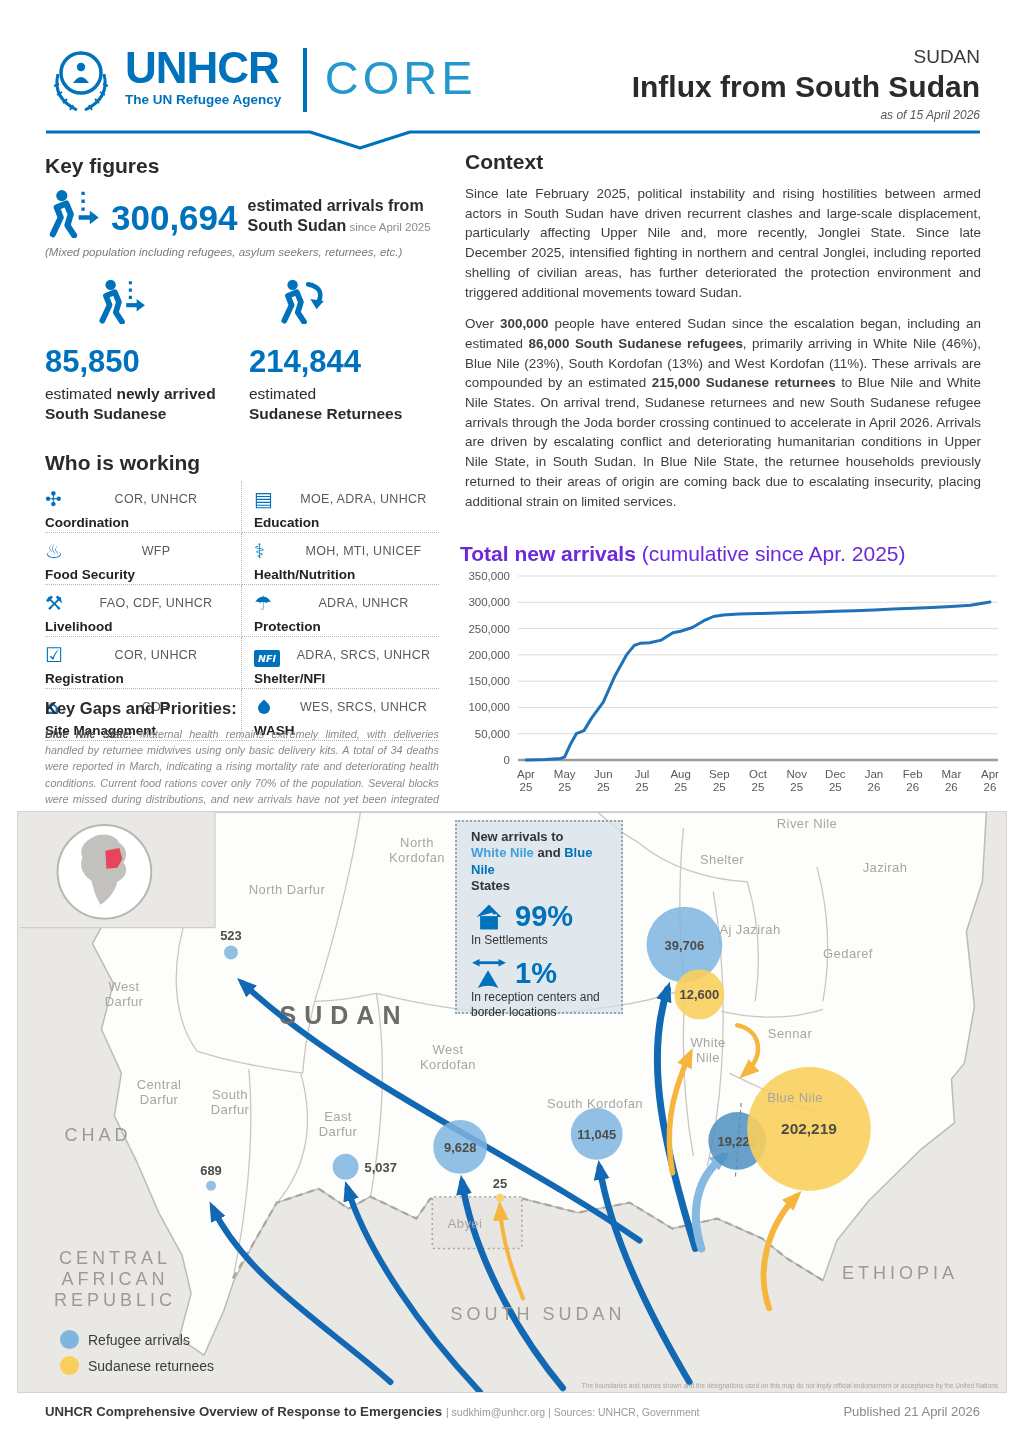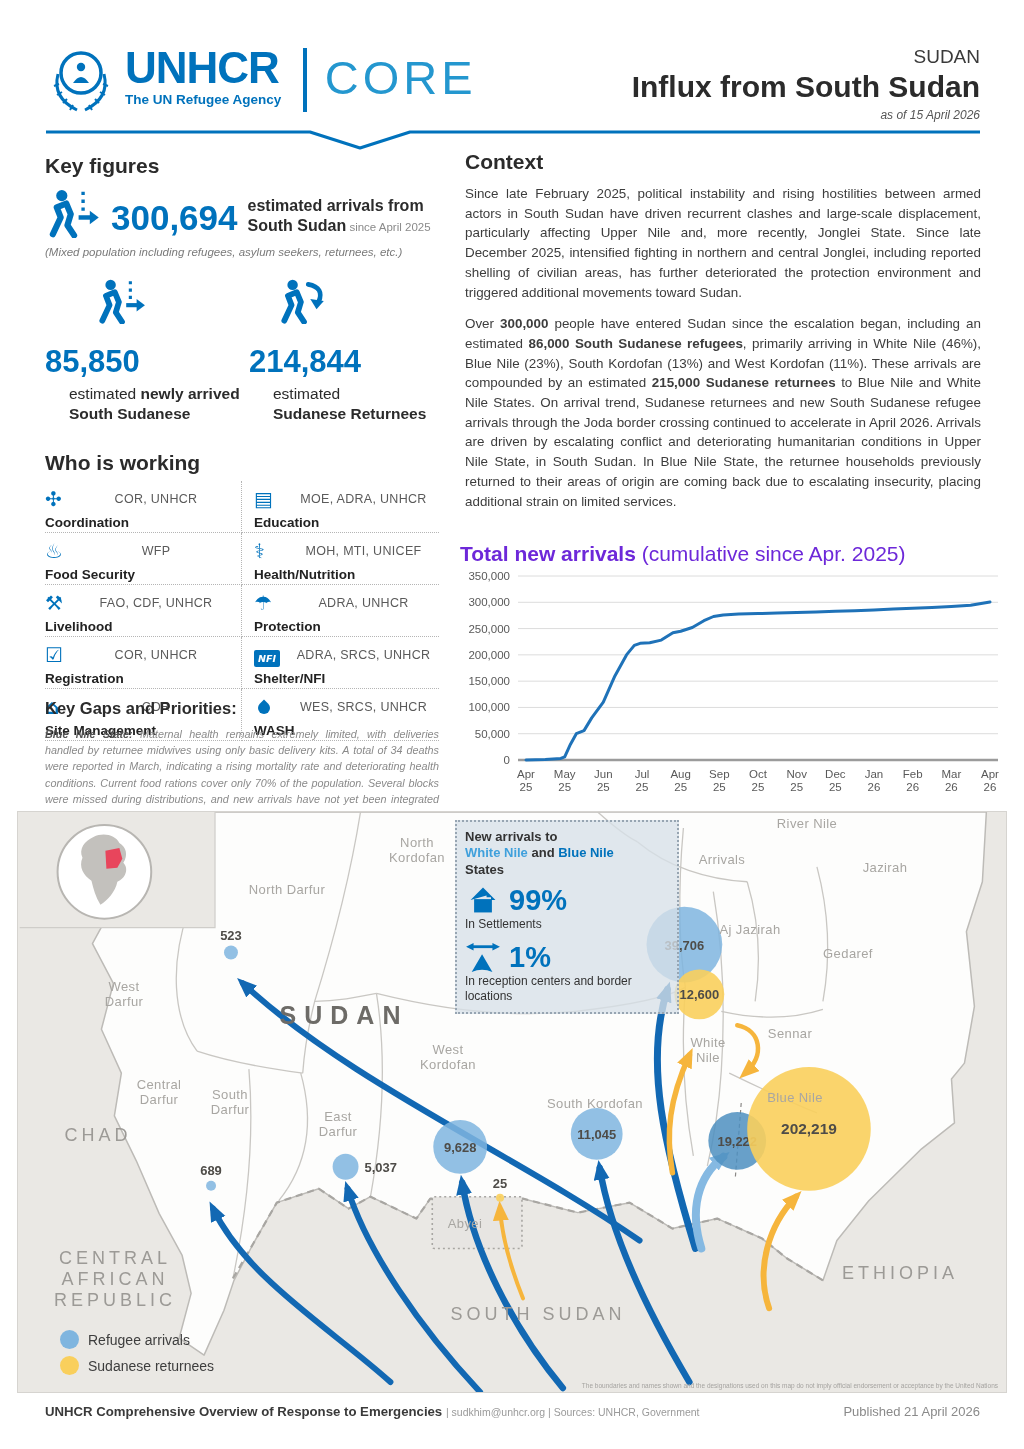--- a/index.html
+++ b/index.html
@@ -19,21 +19,21 @@
   
   h2.sec{font-size:21px;font-weight:bold;color:#2b2b2b;margin:0 0 10px 0;}
   .bigfig{display:flex;align-items:center;gap:10px;}
   .bigfig .val{font-size:35px;font-weight:bold;color:#0072BC;line-height:1.05;margin-top:10px;}
   .bigfig .lbl{font-size:16px;font-weight:bold;color:#2b2b2b;line-height:1.25;margin-top:6px;width:190px;}
   .bigfig .lbl .gray{font-weight:normal;font-size:11.5px;color:#8a8a8a;}
   .note{font-style:italic;font-size:11.5px;color:#7a7a7a;margin-top:8px;}
   .stats{display:flex;margin-top:20px;}
   .stat{width:212px;}
   .stat .val{font-size:31px;font-weight:bold;color:#0072BC;margin-top:16px;}
-  .stat .lbl{font-size:15.5px;color:#2b2b2b;line-height:1.3;margin-top:4px;white-space:pre-line;margin-left:24px;}
+  .stat .lbl{font-size:15.5px;color:#2b2b2b;line-height:1.3;margin-top:4px;white-space:pre-line;}
   .stat .lbl strong{font-weight:bold;}
 
   .who-grid{display:grid;grid-template-columns:1fr 1fr;width:394px;margin-top:2px;}
   .cell{height:52px;border-bottom:1px dotted #b5b5b5;padding-top:5px;box-sizing:border-box;}
   .cell.left{border-right:1px dotted #b5b5b5;padding-right:8px;}
   .cell.right{padding-left:12px;}
   .cell .top{display:flex;align-items:center;height:26px;}
   .cell .glyph{font-family:"DejaVu Sans",sans-serif;color:#0072BC;font-size:20px;font-weight:bold;width:34px;}
   .cell .partners{flex:1;text-align:center;font-size:12.5px;color:#5a5a5a;letter-spacing:.3px;}
   .cell .slabel{font-size:13.5px;font-weight:bold;color:#222;margin-top:3px;}
@@ -53,22 +53,22 @@
 
   
   .map{left:18px;top:812px;width:988px;height:580px;background:#EAE8E4;outline:1px solid #d6d4d0;}
   .map-svg{position:absolute;left:0;top:0;}
   .mlabel{position:absolute;transform:translate(-50%,-50%);line-height:1.18;pointer-events:none;}
   .mlabel.country{font-size:18px;letter-spacing:4px;color:#9c9a96;white-space:pre-line;text-align:center;}
   .mlabel.big{font-size:25px;letter-spacing:8px;color:#6d6b67;font-weight:600;}
   .mlabel.state{font-size:13px;color:#a8a6a2;white-space:pre-line;text-align:center;letter-spacing:.4px;}
   .bval{font-weight:bold;font-size:13px;fill:#4e4c48;font-family:"Liberation Sans",sans-serif;}
   .bval.xl{font-size:15.5px;}
-  .callout{position:absolute;left:437px;top:8px;width:224px;height:194px;box-sizing:border-box;
-           background:rgba(215,224,232,.78);border:2px dotted #97a5b2;padding:7px 8px;}
+  .callout{position:absolute;left:437px;top:8px;width:168px;height:194px;box-sizing:border-box;
+           background:rgba(215,224,232,.78);border:2px dotted #97a5b2;padding:7px 14px;}
   .callout .t{font-size:13px;font-weight:600;color:#333;line-height:1.25;}
   .callout .wn{color:#3FA0DC;font-weight:bold;}
   .callout .bn{color:#0072BC;font-weight:bold;}
   .callout .statrow{display:flex;align-items:center;gap:8px;margin-top:6px;}
   .callout .pv{font-size:29px;font-weight:bold;color:#0072BC;}
   .callout .cap{font-size:12px;color:#333;line-height:1.2;}
   .legend{position:absolute;left:42px;top:518px;}
   .legend .row{display:flex;align-items:center;gap:9px;margin-bottom:7px;}
   .legend .dot{width:19px;height:19px;border-radius:50%;}
   .legend .lab{font-size:14px;color:#3d3d3d;}
@@ -396,21 +396,21 @@
 Kordofan</div>
         <div class="mlabel state" style="left: 430px; top: 245px;">West
 Kordofan</div>
         <div class="mlabel state" style="left: 577px; top: 292px;">South Kordofan</div>
         <div class="mlabel state" style="left: 690px; top: 238px;">White
 Nile</div>
         <div class="mlabel state" style="left: 772px; top: 222px;">Sennar</div>
         <div class="mlabel state" style="left: 732px; top: 118px;">Aj Jazirah</div>
         <div class="mlabel state" style="left: 830px; top: 142px;">Gedaref</div>
         <div class="mlabel state" style="left: 867px; top: 56px;">Jazirah</div>
-        <div class="mlabel state" style="left: 704px; top: 48px;">Arrivals</div>
+        <div class="mlabel state" style="left: 704px; top: 48px;">Shelter</div>
         <div class="mlabel state" style="left: 768px; top: 12px; margin-left: 21px;">River Nile</div>
         <div class="mlabel state" style="left: 447px; top: 412px;">Abyei</div>
         <div class="mlabel state" style="left: 777px; top: 286px;">Blue Nile</div>
       </div>
 
     <div class="callout">
       <div class="t">
         <span>New arrivals to</span><br>
         <span class="wn">White Nile</span><span> and </span><span class="bn">Blue Nile</span><br>
         <span>States</span>

